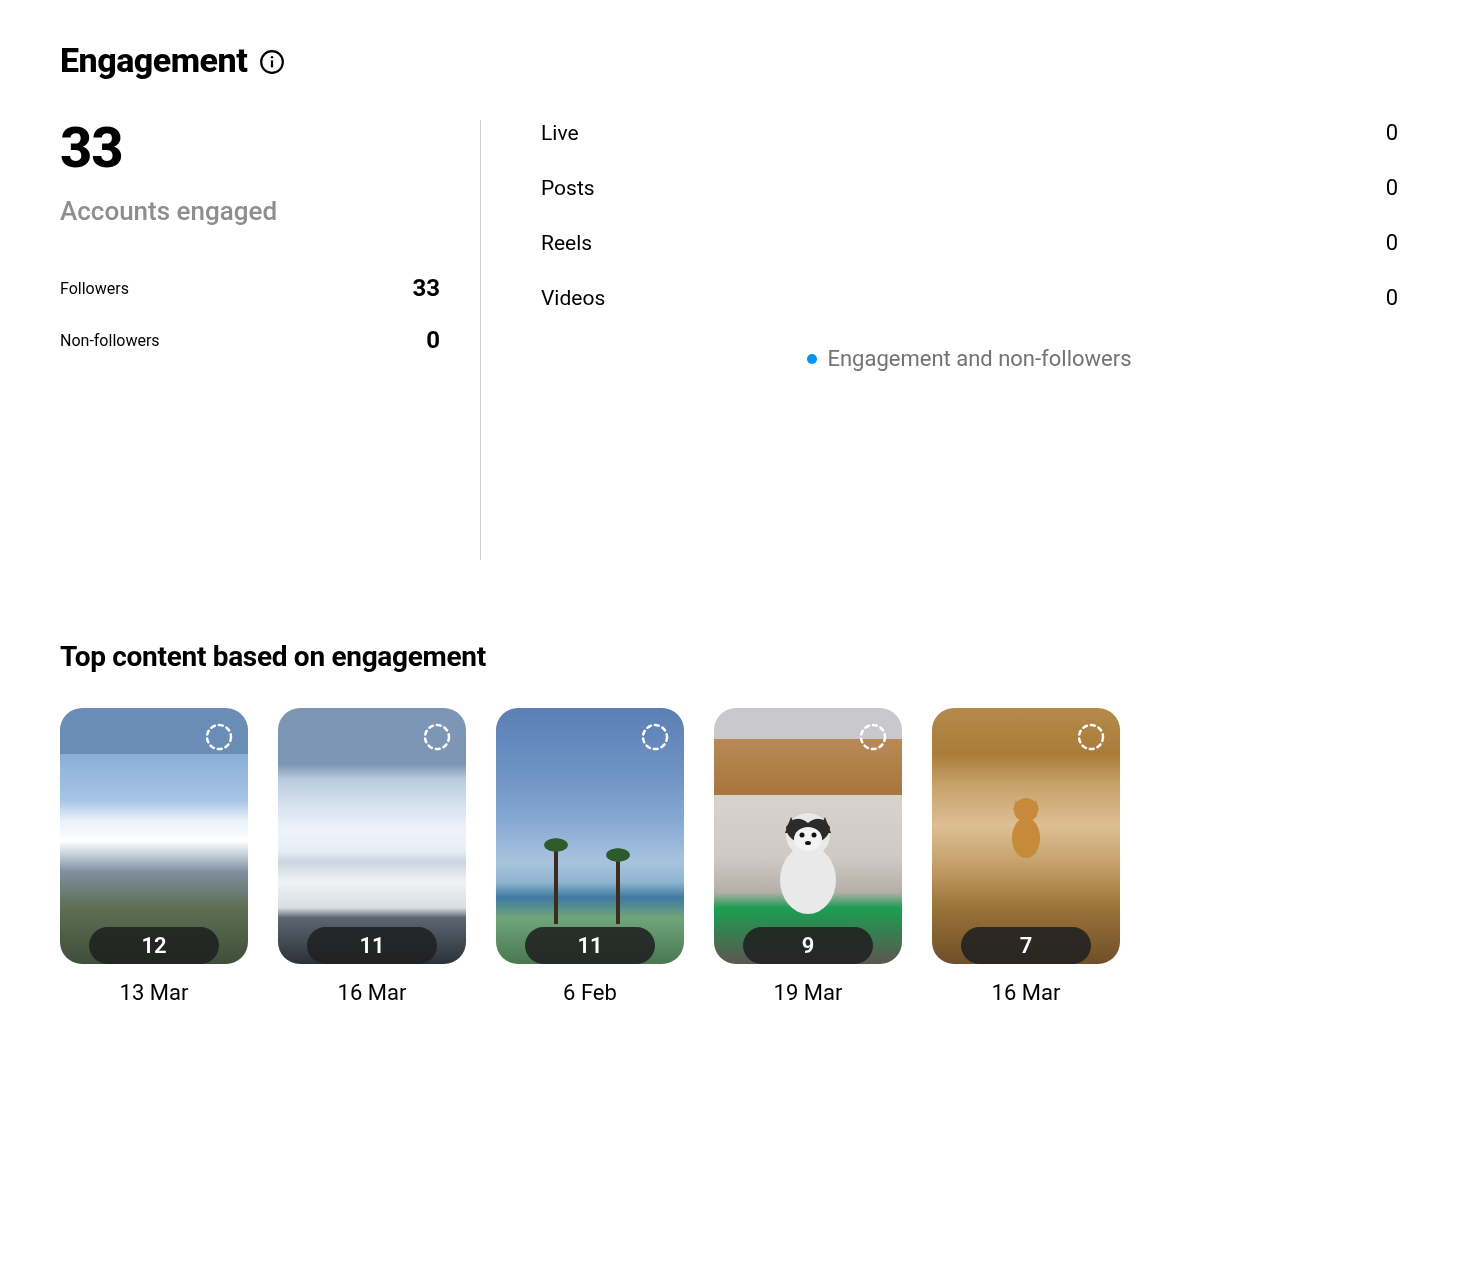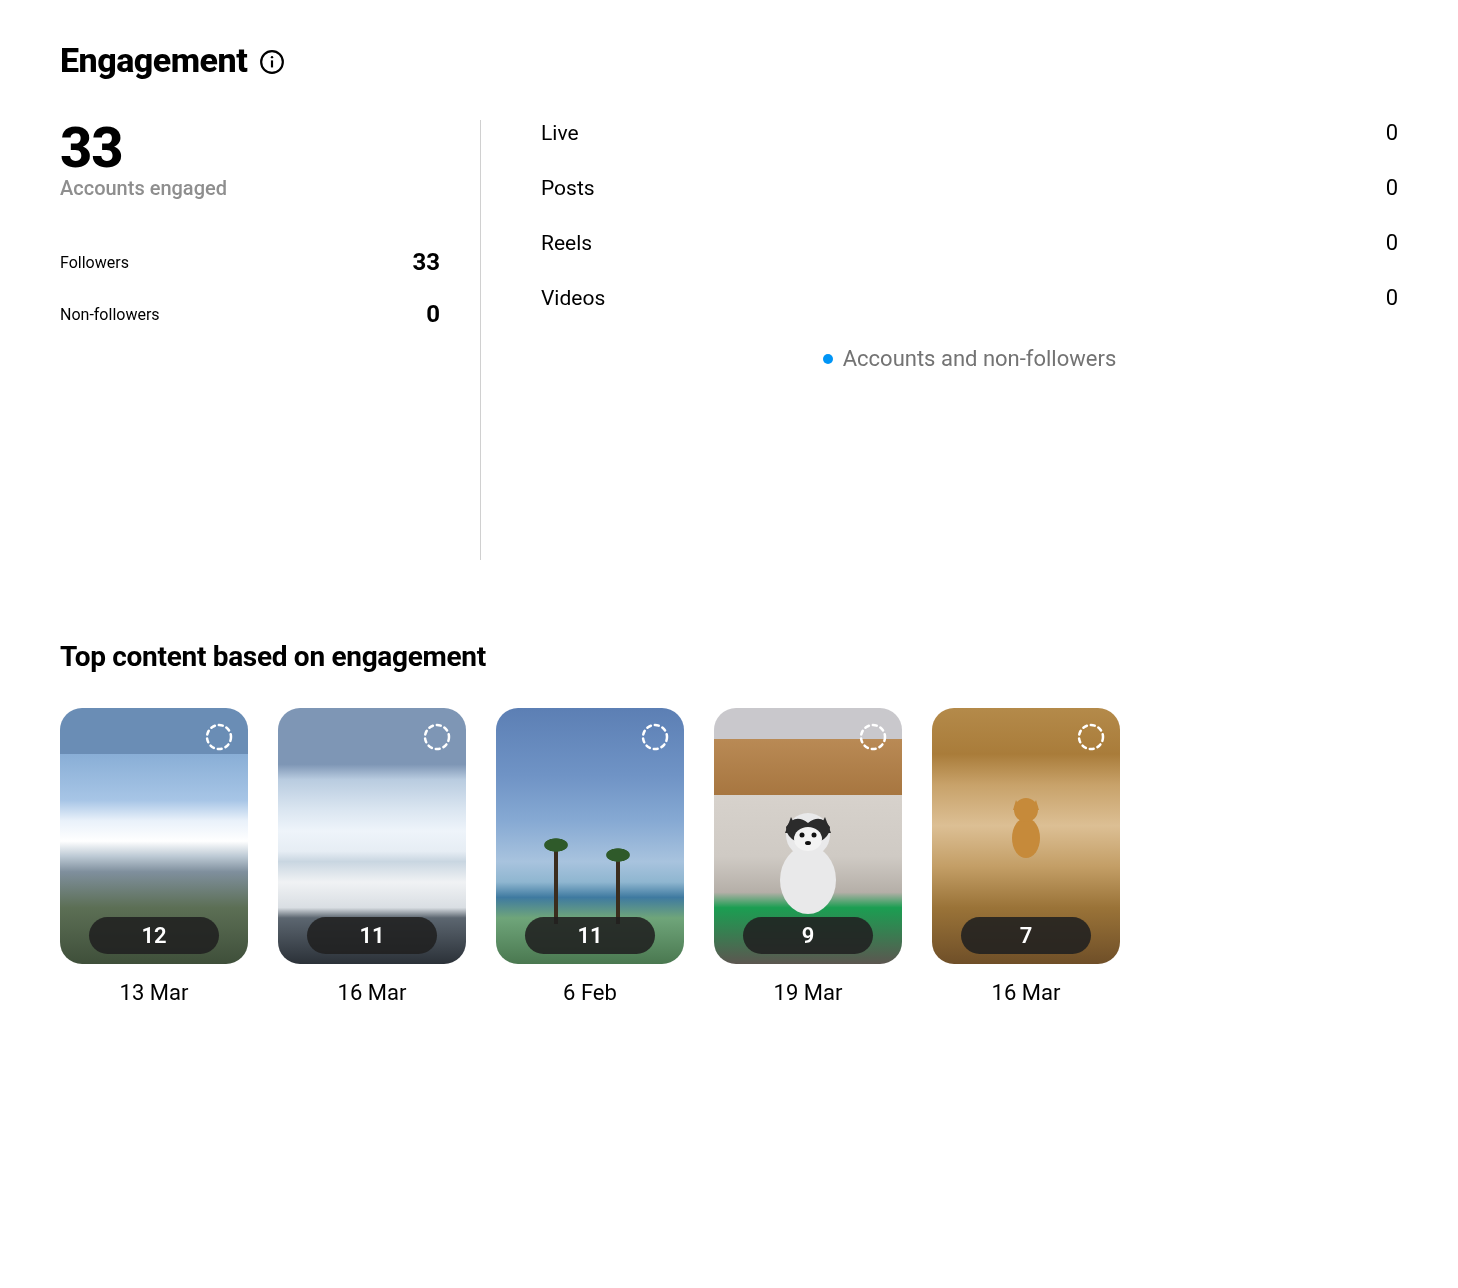--- a/index.html
+++ b/index.html
@@ -50,23 +50,23 @@
       flex: 1;
       padding-left: 60px;
     }
     .big-number {
       font-size: 56px;
       font-weight: 800;
       line-height: 1;
       letter-spacing: -1px;
     }
     .big-number-label {
-      font-size: 20px;
+      font-size: 26px;
       color: #8e8e8e;
-      margin-top: 0;
+      margin-top: 20px;
       font-weight: 500;
     }
     .stat-rows {
       margin-top: 48px;
     }
     .stat-row {
       display: flex;
       justify-content: space-between;
       align-items: center;
       margin-bottom: 24px;
@@ -154,21 +154,21 @@
       overflow: hidden;
       background: #666;
     }
     .story-ring {
       position: absolute;
       top: 14px;
       right: 14px;
     }
     .count-pill {
       position: absolute;
-      bottom: 10px;
+      bottom: 0;
       left: 50%;
       transform: translateX(-50%);
       background: rgba(32,32,32,0.88);
       color: #fff;
       font-size: 22px;
       font-weight: 600;
       padding: 6px 0;
       border-radius: 22px;
       width: 130px;
       text-align: center;
@@ -249,21 +249,21 @@
           <span class="bar-value">0</span>
         </div>
         <div class="bar-row">
           <span class="bar-label">Videos</span>
           <div class="bar-track"></div>
           <span class="bar-value">0</span>
         </div>
       </div>
     <div class="legend-row">
       <span class="legend-dot"></span>
-      <span class="legend-text">Accounts and non-followers</span>
+      <span class="legend-text">Engagement and non-followers</span>
     </div>
   </div>
 </div>
 
 <div class="section-title">Top content based on engagement</div>
 <div class="thumbs-row" id="thumbs-row">
     <div class="thumb-wrap">
       <div class="thumb scene1">
         <span class="story-ring"><svg width="30" height="30" viewBox="0 0 30 30">
             <circle cx="15" cy="15" r="12" fill="none" stroke="#fff" stroke-width="2.5" stroke-dasharray="4 4" stroke-linecap="round"></circle>

